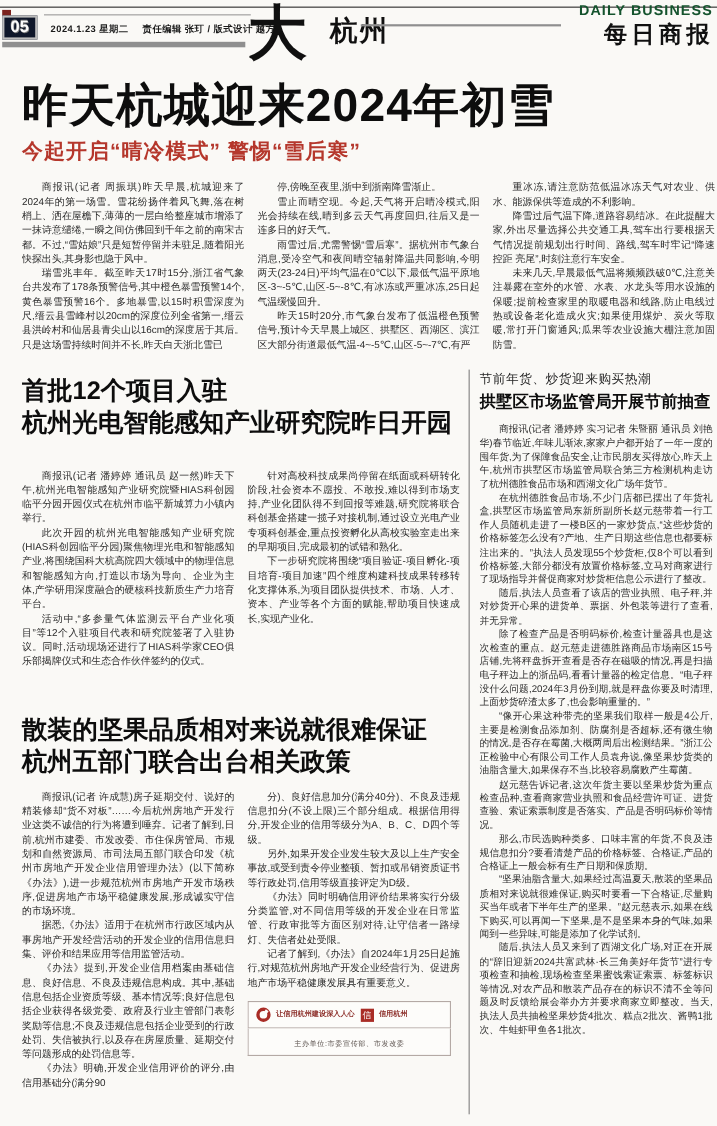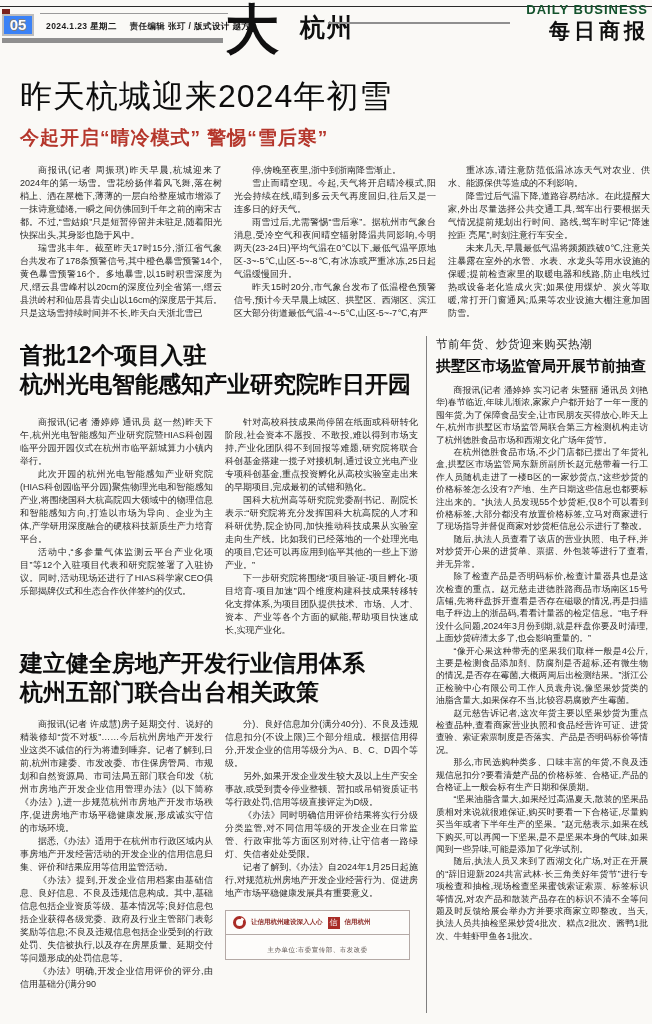--- a/index.html
+++ b/index.html
@@ -7,46 +7,46 @@
   .page {
     position:relative; width:652px; height:1024px; margin:0 auto;
     background:#faf9f6; overflow:hidden; color:#262626;
     font-family:"Liberation Sans","DejaVu Sans",sans-serif;
   }
   
   .top-rule { position:absolute; left:0; top:6px; width:652px; height:1px; background:#2a2a2a; }
   .corner-mark { position:absolute; left:2px; top:9px; width:8px; height:8px; background:#7b221d; }
   .pageno-box {
     position:absolute; left:2px; top:14px; width:32px; height:22px;
-    background:#3b82f6; border:2px solid #bdbdbd; color:#fcfcfc;
+    background:#0f172a; border:2px solid #bdbdbd; color:#fcfcfc;
     font-size:15px; font-weight:bold; text-align:center; line-height:18px;
     text-shadow:0.6px 0.6px 0.6px #7c7c7c, -0.6px -0.6px 0.6px #7c7c7c;
   }
   .date-rule { position:absolute; left:40px; top:13px; width:188px; height:1px; background:#9a9a9a; }
   .dateline { position:absolute; left:46px; top:21px; font-size:8.5px; font-weight:bold; letter-spacing:0.4px; color:#1c1c1c; white-space:nowrap; }
   .dateline .sep { display:inline-block; width:10px; }
   .thick-bar { position:absolute; left:2px; top:38px; width:221px; height:5px; background:#8f8f8f; }
   .brand-da { position:absolute; left:225px; top:-6px; font-size:54px; font-weight:900; font-family:"DejaVu Serif","Liberation Serif",serif; color:#101010; }
   .brand-city { position:absolute; left:272px; top:11px; font-size:25px; font-weight:900; letter-spacing:2px; color:#101010;margin-left:28px; }
   .brand-rule { position:absolute; left:328px; top:22px; width:182px; height:2px; background:#8f8f8f; }
   .mast-en { position:absolute; right:4px; top:2px; font-size:13px; font-weight:700; color:#14532d; letter-spacing:1px; }
   .mast-cn { position:absolute; right:3px; top:17px; font-size:21px; font-weight:900; letter-spacing:4px; color:#101010; }
   
   article p { text-indent:2em; text-align:justify; font-size:9px; line-height:13px; color:#2a2a2a; }
   .cols { display:flex; gap:12px; overflow:hidden; }
   .col { flex:1; overflow:hidden; }
-  .headline-xl { font-size:32px; line-height:44px; font-weight:400; letter-spacing:1px; color:#0d0d0d; }
+  .headline-xl { font-size:42px; line-height:44px; font-weight:700; letter-spacing:1px; color:#0d0d0d; }
   .subhead { font-size:19px; font-weight:700; letter-spacing:1px; color:#b5372c; margin-top:7px; }
   .headline-l { font-size:23px; line-height:29px; font-weight:900; color:#0d0d0d; }
   
   .art-snow { position:absolute; left:20px; top:74px; width:630px; }
   .art-snow .cols { margin-top:13px; height:172px; }
   .v-divider { position:absolute; left:426px; top:336px; width:1px; height:677px; background:#7f7f7f; }
   .art-research { position:absolute; left:20px; top:341px; width:398px; }
-  .art-research .cols { margin-top:17px; height:219px; }
+  .art-research .cols { margin-top:27px; height:219px; }
   .art-credit { position:absolute; left:20px; top:649px; width:398px; }
   .art-credit .cols { margin-top:11px; height:284px; }
   .art-market { position:absolute; left:436px; top:337px; width:212px; height:676px; overflow:hidden; }
   .art-market .kicker { font-size:11.5px; color:#1f1f1f; letter-spacing:0.5px; }
   .art-market .headline-m { font-size:15px; line-height:19px; font-weight:900; color:#0d0d0d; margin:4px 0 9px; }
   .art-market p { font-size:8.8px; line-height:12.4px; }
   
   .ad-box { margin-top:10px; width:96%; }
   .ad-row1 { border:1px solid #b4a9a5; display:flex; align-items:center; gap:5px; padding:5px 7px; background:#fdfcfa; }
   .ad-row2 { border:1px solid #b4a9a5; border-top:none; padding:3px 4px; text-align:center; background:#fdfcfa; }
@@ -106,28 +106,27 @@
     <h2 class="headline-l"><span>首批12个项目入驻</span><br>
     <span>杭州光电智能感知产业研究院昨日开园</span></h2>
     <div class="cols">
       <div class="col">
         <p>商报讯(记者 潘婷婷 通讯员 赵一然)昨天下午,杭州光电智能感知产业研究院暨HIAS科创园临平分园开园仪式在杭州市临平新城算力小镇内举行。</p>
         <p>此次开园的杭州光电智能感知产业研究院(HIAS科创园临平分园)聚焦物理光电和智能感知产业,将围绕国科大杭高院四大领域中的物理信息和智能感知方向,打造以市场为导向、企业为主体,产学研用深度融合的硬核科技新质生产力培育平台。</p>
         <p>活动中,“多参量气体监测云平台产业化项目”等12个入驻项目代表和研究院签署了入驻协议。同时,活动现场还进行了HIAS科学家CEO俱乐部揭牌仪式和生态合作伙伴签约的仪式。</p>
       </div>
       <div class="col">
         <p>针对高校科技成果尚停留在纸面或科研转化阶段,社会资本不愿投、不敢投,难以得到市场支持,产业化团队得不到回报等难题,研究院将联合科创基金搭建一揽子对接机制,通过设立光电产业专项科创基金,重点投资孵化从高校实验室走出来的早期项目,完成最初的试错和熟化。</p>
-        <p>国科大杭州高等研究院党委副书记、副院长表示:“研究院将充分发挥国科大杭高院的人才和科研优势,院企协同,加快推动科技成果从实验室走向生产线。比如我们已经落地的一个处理光电的项目,它还可以再应用到临平其他的一些上下游产业。”</p>
         <p>下一步研究院将围绕“项目验证-项目孵化-项目培育-项目加速”四个维度构建科技成果转移转化支撑体系,为项目团队提供技术、市场、人才、资本、产业等各个方面的赋能,帮助项目快速成长,实现产业化。</p>
       </div>
     </div>
   </article>
 
   <article class="art-credit">
-    <h2 class="headline-l"><span>建立健全房地产开发行业信用体系</span><br>
+    <h2 class="headline-l"><span>散装的坚果品质相对来说就很难保证</span><br>
     <span>杭州五部门联合出台相关政策</span></h2>
     <div class="cols">
       <div class="col">
         <p>商报讯(记者 许成慧)房子延期交付、说好的精装修却“货不对板”……今后杭州房地产开发行业这类不诚信的行为将遭到唾弃。记者了解到,日前,杭州市建委、市发改委、市住保房管局、市规划和自然资源局、市司法局五部门联合印发《杭州市房地产开发企业信用管理办法》(以下简称《办法》),进一步规范杭州市房地产开发市场秩序,促进房地产市场平稳健康发展,形成诚实守信的市场环境。</p>
         <p>据悉,《办法》适用于在杭州市行政区域内从事房地产开发经营活动的开发企业的信用信息归集、评价和结果应用等信用监管活动。</p>
         <p>《办法》提到,开发企业信用档案由基础信息、良好信息、不良及违规信息构成。其中,基础信息包括企业资质等级、基本情况等;良好信息包括企业获得各级党委、政府及行业主管部门表彰奖励等信息;不良及违规信息包括企业受到的行政处罚、失信被执行,以及存在房屋质量、延期交付等问题形成的处罚信息等。</p>
         <p>《办法》明确,开发企业信用评价的评分,由信用基础分(满分90</p>
       </div>
       <div class="col">
         <p>分)、良好信息加分(满分40分)、不良及违规信息扣分(不设上限)三个部分组成。根据信用得分,开发企业的信用等级分为A、B、C、D四个等级。</p>

